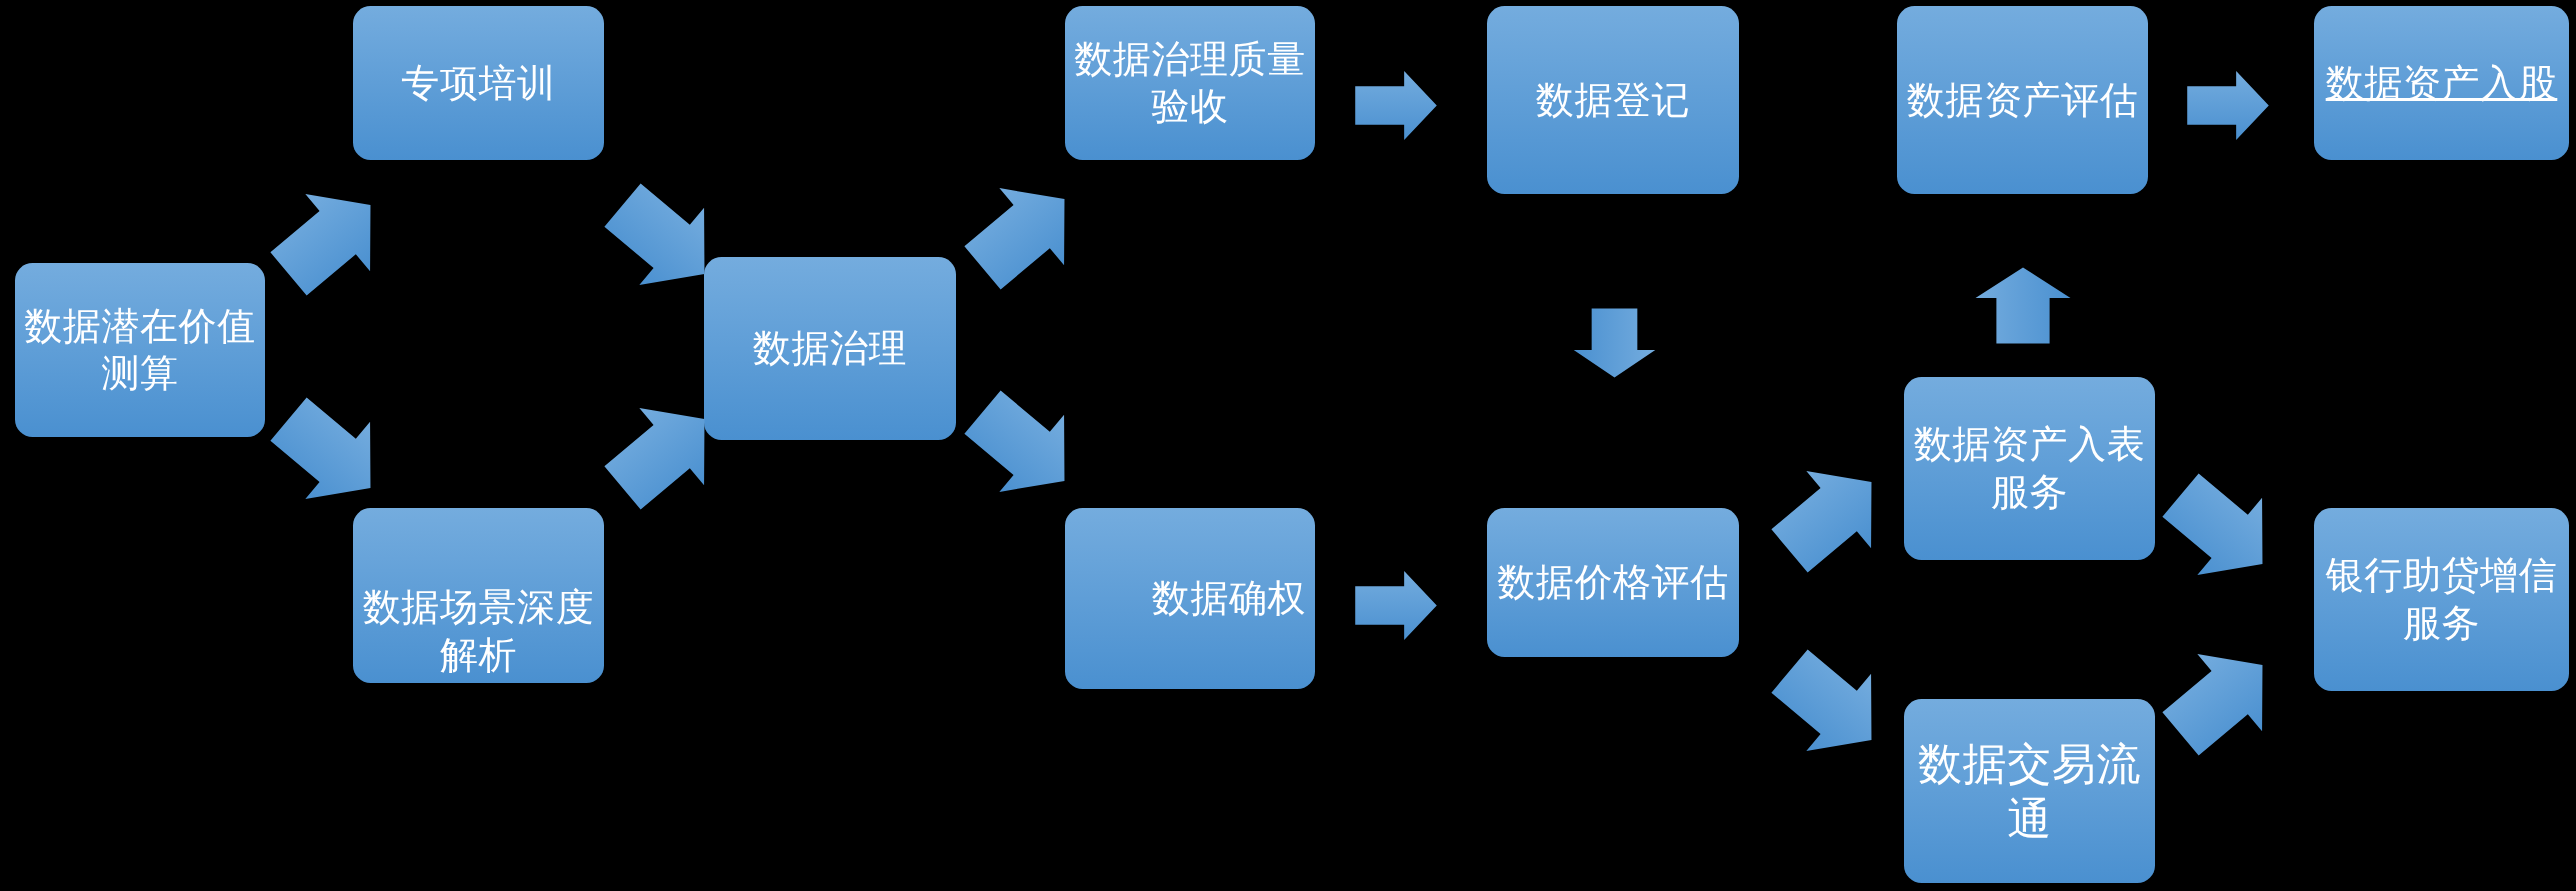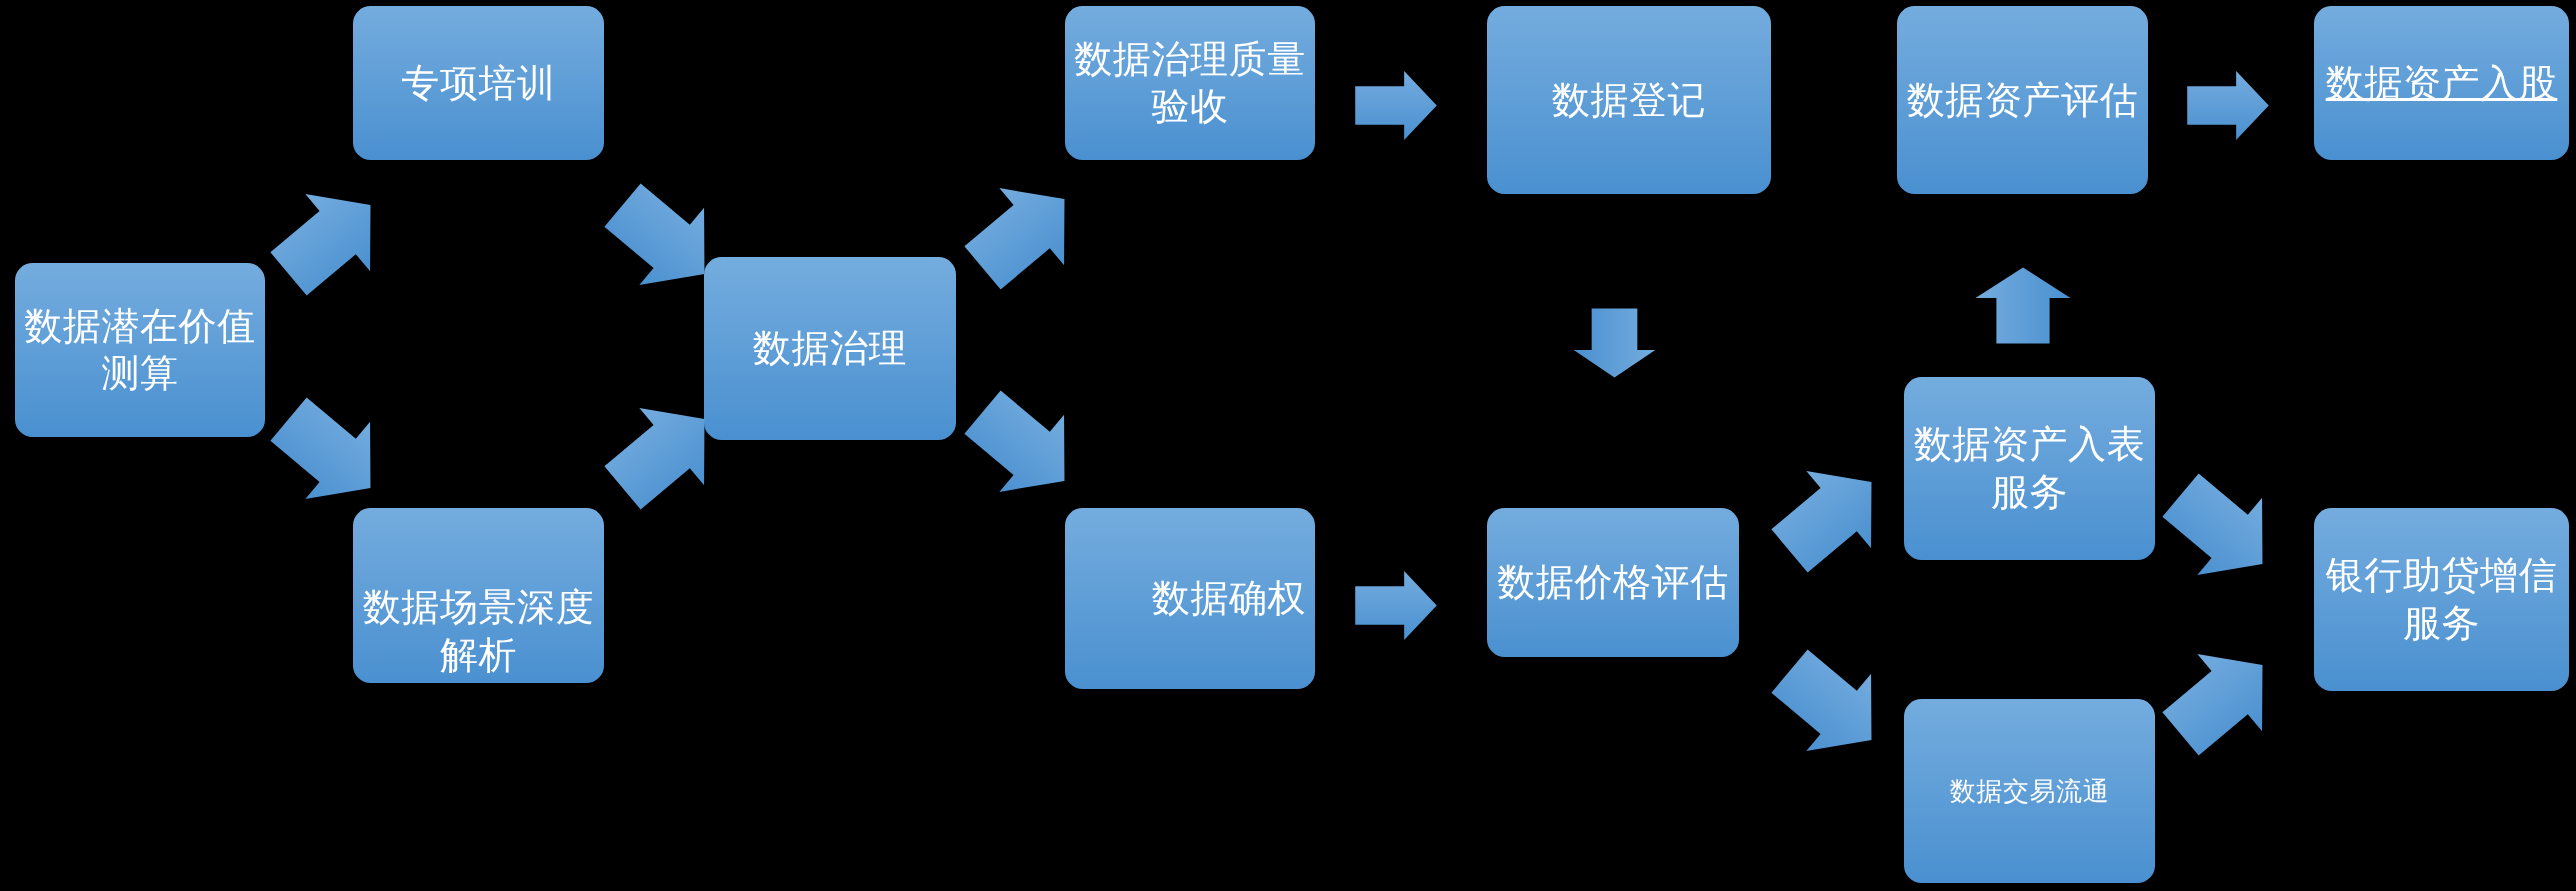--- a/index.html
+++ b/index.html
@@ -62,33 +62,33 @@
     </div>
     <div class="node" style="left: 704px; top: 257px; width: 252px; height: 183px; font-size: 38px; background: linear-gradient(rgb(116, 172, 222) 0%, rgb(74, 144, 208) 100%); color: rgb(255, 255, 255);">
       <span>数据治理</span>
     </div>
     <div class="node" style="left: 1065px; top: 6.3px; width: 250px; height: 154px; font-size: 38px; background: linear-gradient(rgb(116, 172, 222) 0%, rgb(74, 144, 208) 100%); color: rgb(255, 255, 255);">
       <span>数据治理质量验收</span>
     </div>
     <div class="node" style="left: 1065px; top: 508px; width: 250px; height: 181px; font-size: 38px; background: linear-gradient(rgb(116, 172, 222) 0%, rgb(74, 144, 208) 100%); color: rgb(255, 255, 255); text-align: right;">
       <span>数据确权</span>
     </div>
-    <div class="node" style="left: 1487px; top: 6.3px; width: 284px; height: 188px; font-size: 38px; background: linear-gradient(rgb(116, 172, 222) 0%, rgb(74, 144, 208) 100%); color: rgb(255, 255, 255);">
+    <div class="node" style="left: 1487px; top: 6.3px; width: 252px; height: 188px; font-size: 38px; background: linear-gradient(rgb(116, 172, 222) 0%, rgb(74, 144, 208) 100%); color: rgb(255, 255, 255);">
       <span>数据登记</span>
     </div>
     <div class="node" style="left: 1487px; top: 508px; width: 252px; height: 149px; font-size: 38px; background: linear-gradient(rgb(116, 172, 222) 0%, rgb(74, 144, 208) 100%); color: rgb(255, 255, 255);">
       <span>数据价格评估</span>
     </div>
     <div class="node" style="left: 1897px; top: 6.3px; width: 251px; height: 188px; font-size: 38px; background: linear-gradient(rgb(116, 172, 222) 0%, rgb(74, 144, 208) 100%); color: rgb(255, 255, 255);">
       <span>数据资产评估</span>
     </div>
     <div class="node" style="left: 1904px; top: 377px; width: 251px; height: 183px; font-size: 38px; background: linear-gradient(rgb(116, 172, 222) 0%, rgb(74, 144, 208) 100%); color: rgb(255, 255, 255);">
       <span>数据资产入表服务</span>
     </div>
-    <div class="node" style="left: 1904px; top: 699px; width: 251px; height: 184px; font-size: 26px; background: linear-gradient(rgb(116, 172, 222) 0%, rgb(74, 144, 208) 100%); color: rgb(255, 255, 255);">
+    <div class="node" style="left: 1904px; top: 699px; width: 251px; height: 184px; font-size: 44px; background: linear-gradient(rgb(116, 172, 222) 0%, rgb(74, 144, 208) 100%); color: rgb(255, 255, 255);">
       <span>数据交易流通</span>
     </div>
     <div class="node" style="left: 2314px; top: 6.3px; width: 255px; height: 154px; font-size: 38px; background: linear-gradient(rgb(116, 172, 222) 0%, rgb(74, 144, 208) 100%); color: rgb(255, 255, 255); text-decoration: underline;">
       <span>数据资产入股</span>
     </div>
     <div class="node" style="left: 2314px; top: 508px; width: 255px; height: 183px; font-size: 38px; background: linear-gradient(rgb(116, 172, 222) 0%, rgb(74, 144, 208) 100%); color: rgb(255, 255, 255);">
       <span>银行助贷增信服务</span>
     </div>
     <div class="arrow" style="left: 276px; top: 189px; width: 107px; height: 101px;">
       <svg width="107" height="101" viewBox="0 0 170 160">

